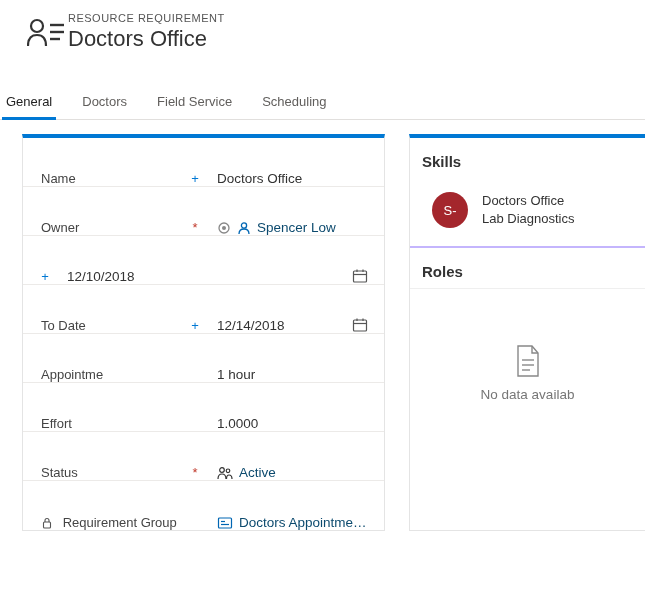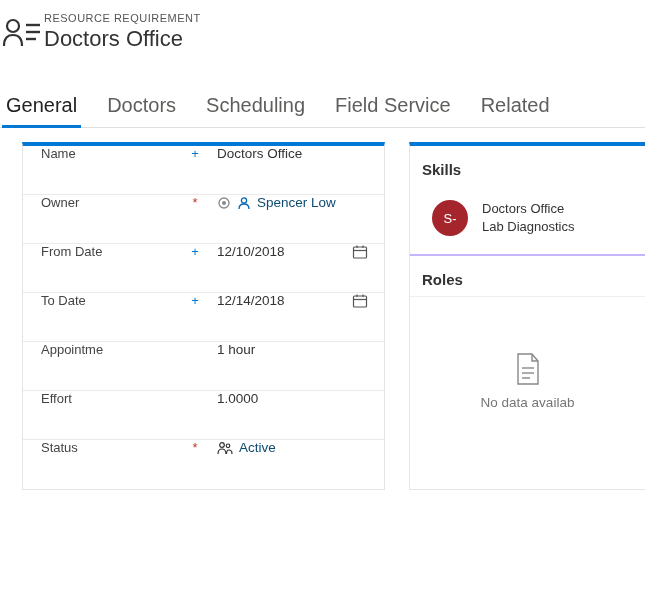--- a/index.html
+++ b/index.html
@@ -9,21 +9,21 @@
     color: #323130;
     width: 645px;
     height: 614px;
     overflow: hidden;
     position: relative;
   }
   
   .header {
     display: flex;
     align-items: center;
-    padding: 10px 12px 6px 0;
+    padding: 10px 12px 6px 24px;
   }
   .header .icon-box {
     width: 44px;
     height: 44px;
     display: flex;
     align-items: center;
     justify-content: center;
   }
   .header .titles .supertitle {
     font-size: 11px;
@@ -39,21 +39,21 @@
 
   
   .tabs {
     display: flex;
     gap: 26px;
     padding: 28px 4px 0 4px;
     border-bottom: 1px solid #e1dfdd;
     position: relative;
   }
   .tab {
-    font-size: 20px;
+    font-size: 13px;
     color: #605e5c;
     padding: 6px 2px 10px 2px;
     cursor: pointer;
     position: relative;
   }
   .tab.active {
     color: #222;
     font-weight: 500;
   }
   .tab.active::after {
@@ -76,21 +76,21 @@
     border-right: 1px solid #e4e4e4;
     border-bottom: 1px solid #e4e4e4;
     background: #fff;
   }
   .panel.left { width: 363px; }
   .panel.right { width: 236px; border-right: none; }
 
   
   .row {
     display: flex;
-    align-items: flex-start;
+    align-items: flex-end;
     height: 49px;
     border-bottom: 1px solid #eceae8;
     padding: 0 14px 0 18px;
     position: relative;
   }
   .row:last-child { border-bottom: none; }
   .row .label {
     width: 150px;
     font-size: 13px;
     color: #444;
@@ -174,23 +174,22 @@
   </div>
   <div class="titles">
     <div class="supertitle">RESOURCE REQUIREMENT</div>
     <div class="title">Doctors Office</div>
   </div>
 </div>
 
 <div class="tabs">
   <div class="tab active">General</div>
   <div class="tab">Doctors</div>
+  <div class="tab">Field Service</div>
   <div class="tab">Scheduling</div>
-  <div class="tab">Field Service</div>
-  <div class="tab">Related</div>
 </div>
 
 <div class="cols">
 
   <div class="panel left">
 
     <div class="row">
       <span class="label">Name</span>
       <span class="marker blue">+</span>
       <span class="value">Doctors Office</span>
@@ -206,21 +205,20 @@
           </svg>
         <svg width="14" height="14" viewBox="0 0 14 14">
             <circle cx="7" cy="4.5" r="2.6" fill="none" stroke="#0066B3" stroke-width="1.3"></circle>
             <path d="M2 13 C2 9 5 8 7 8 C9 8 12 9 12 13" fill="none" stroke="#0066B3" stroke-width="1.3"></path>
           </svg>
         <span>Spencer Low</span>
       </span>
     </div>
 
     <div class="row">
-      <span class="label">From Date</span>
       <span class="marker blue">+</span>
       <span class="value">12/10/2018</span>
       <span class="cal-icon">
         <svg width="16" height="16" viewBox="0 0 16 16">
             <rect x="1.5" y="3" width="13" height="11" rx="1" fill="none" stroke="#555" stroke-width="1.2"></rect>
             <line x1="1.5" y1="6.5" x2="14.5" y2="6.5" stroke="#555" stroke-width="1.2"></line>
             <line x1="5" y1="1.5" x2="5" y2="4" stroke="#555" stroke-width="1.2"></line>
             <line x1="11" y1="1.5" x2="11" y2="4" stroke="#555" stroke-width="1.2"></line>
           </svg>
       </span>
@@ -260,20 +258,38 @@
             <circle cx="5" cy="4" r="2.3" fill="none" stroke="#333" stroke-width="1.2"></circle>
             <circle cx="11" cy="4.8" r="1.8" fill="none" stroke="#333" stroke-width="1.2"></circle>
             <path d="M1 13 C1 9 3 8 5 8 C7 8 9 9 9 13" fill="none" stroke="#333" stroke-width="1.2"></path>
             <path d="M9.5 13 C9.5 10 10.5 9 12 9 C13.5 9 15 10 15 13" fill="none" stroke="#333" stroke-width="1.2"></path>
           </svg>
         <span>Active</span>
       </span>
     </div>
 
 
+    <div class="row">
+      <span class="label">
+        <svg class="lock-icon" style="display:inline-block;vertical-align:-2px" width="12" height="12" viewBox="0 0 12 12">
+            <rect x="2.5" y="5" width="7" height="6" rx="1" fill="none" stroke="#555" stroke-width="1.1"></rect>
+            <path d="M4 5 V3.5 a2 2 0 0 1 4 0 V5" fill="none" stroke="#555" stroke-width="1.1"></path>
+          </svg>
+        <span>Requirement Group</span>
+      </span>
+      <span class="marker"></span>
+      <span class="value link">
+        <svg width="16" height="14" viewBox="0 0 16 14">
+            <rect x="1.5" y="2" width="13" height="10" rx="1" fill="none" stroke="#0066B3" stroke-width="1.2"></rect>
+            <line x1="4" y1="5.5" x2="8" y2="5.5" stroke="#0066B3" stroke-width="1.2"></line>
+            <line x1="4" y1="8.5" x2="12" y2="8.5" stroke="#0066B3" stroke-width="1.2"></line>
+          </svg>
+        <span>Doctors Appointme…</span>
+      </span>
+    </div>
 
   </div>
 
   <div class="panel right">
 
     <div class="section-header">Skills</div>
 
     <div class="skill-row">
       <div class="avatar">S-</div>
       <div class="skill-labels">

